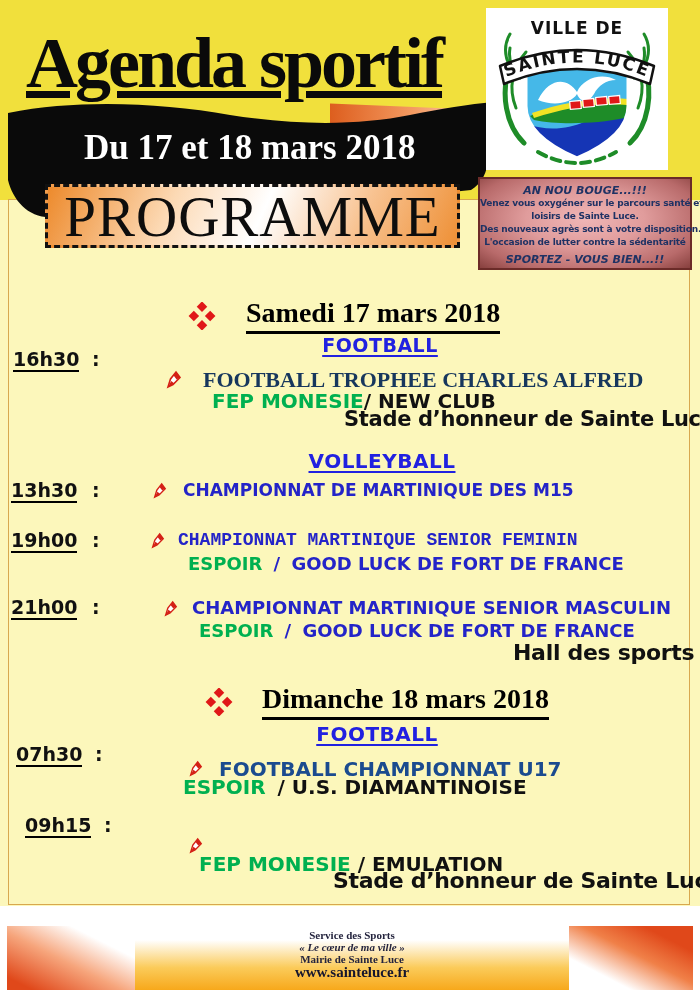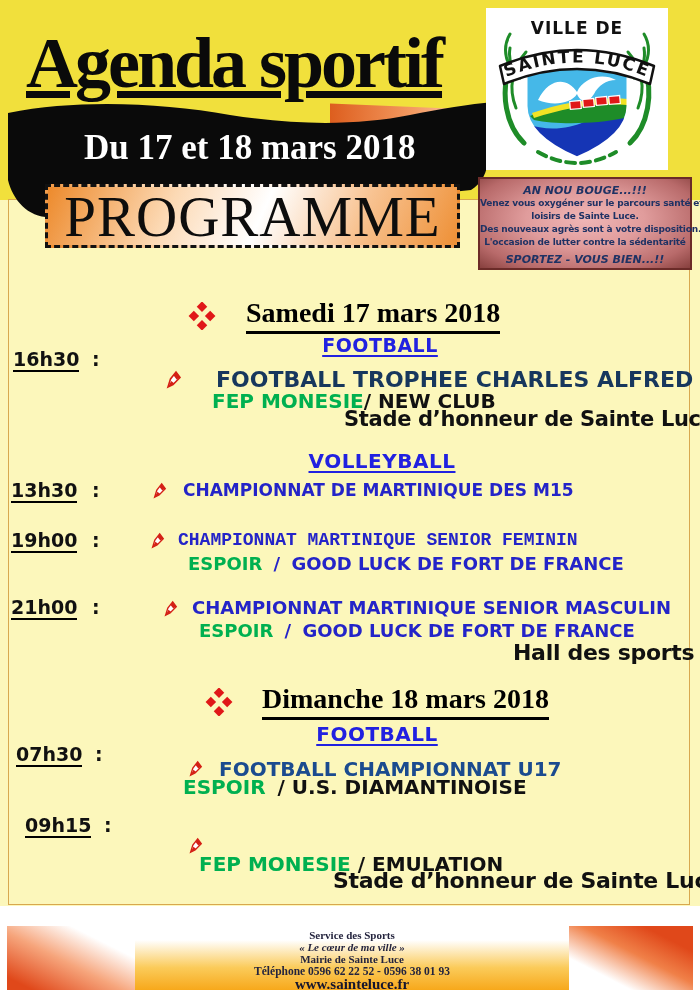--- a/index.html
+++ b/index.html
@@ -158,21 +158,21 @@
   <div class="abs time-row" style="left:13px;top:348px;">
     <span class="t">16h30</span>
     <span style="margin-left:6px;">:</span>
   </div>
 
   <svg class="abs icon16" style="left:165px;top:370px;" viewBox="0 0 17 19">
     <path d="M3 17 L5.5 9 L11 2 L15 7.5 L8 14.5 Z" fill="#fff" stroke="#D42015" stroke-width="1.6"></path>
     <path d="M11 2 L15 7.5 L11.6 9.5 L8.6 5.4 Z" fill="#D42015"></path>
     <path d="M3 17 L6.2 11 L9.4 13.4 Z" fill="#D42015"></path>
   </svg>
-  <div class="abs navy-line" style="left:216px;top:367px;">FOOTBALL TROPHEE CHARLES ALFRED</div>
+  <div class="abs navy-line" style="left:203px;top:367px;font-family:Liberation Serif, serif;">FOOTBALL TROPHEE CHARLES ALFRED</div>
   <div class="abs teams-line" style="left:212px;top:389px;">
     <span class="green">FEP MONESIE</span><span class="black">/ NEW CLUB</span>
   </div>
   <div class="abs venue-line" style="left:344px;top:407px;">Stade d’honneur de Sainte Luce</div>
 
   <div class="abs sport-header" style="left:282px;top:449px;font-size:20px;">VOLLEYBALL</div>
 
   <div class="abs time-row" style="left:11px;top:479px;">
     <span class="t">13h30</span>
     <span style="margin-left:8px;">:</span>
@@ -259,17 +259,16 @@
   </div>
   <div class="abs venue-line" style="left:333px;top:868px;font-size:22px;">Stade d’honneur de Sainte Luce</div>
 
   <div class="abs footer-left"></div>
   <div class="abs footer-center"></div>
   <div class="abs footer-right"></div>
   <div class="abs footer-text">
     <div class="f1">Service des Sports</div>
     <div class="f2">« Le cœur de ma ville »</div>
     <div class="f1">Mairie de Sainte Luce</div>
-    <div class="f4">Téléphone 0596 62 22 52 - 0596 38 01 93</div>
     <div class="f5">www.sainteluce.fr</div>
   </div>
 
 </div>
 
 </body></html>

